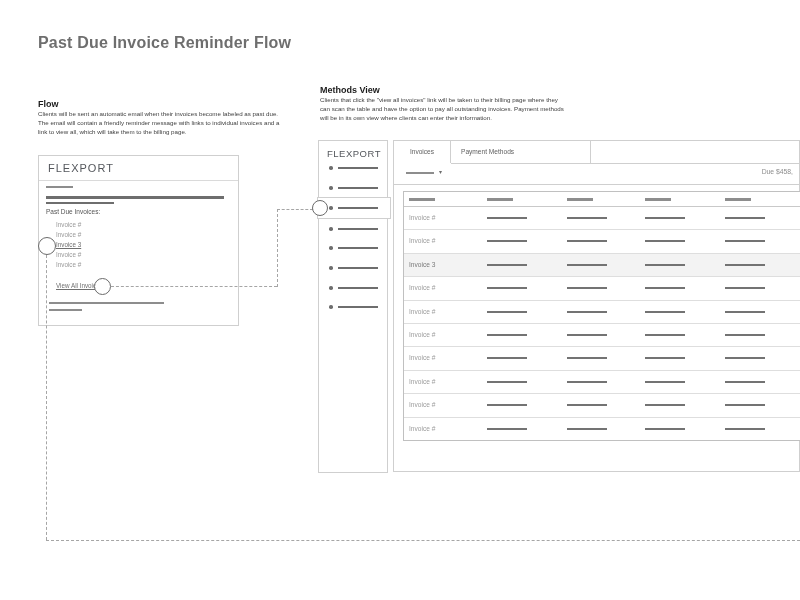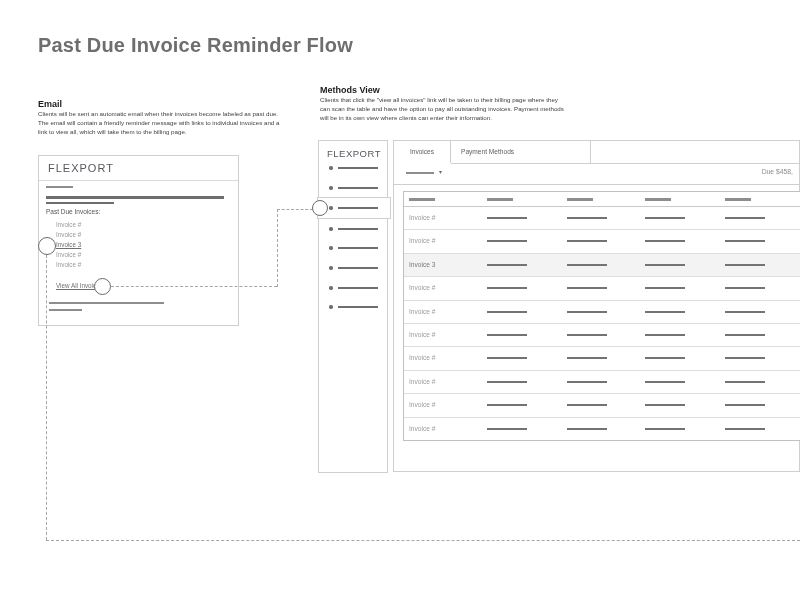--- a/index.html
+++ b/index.html
@@ -1,20 +1,20 @@
 <!DOCTYPE html>
 <html><head>
 <meta charset="utf-8">
 <style>
   html,body{margin:0;padding:0;background:#fff;}
   .canvas{position:relative;width:800px;height:600px;background:#fff;overflow:hidden;
           font-family:"Liberation Sans",sans-serif;}
 
   
-  .page-title{position:absolute;left:38px;top:34px;font-size:20px;font-weight:700;color:#6e6e6e;letter-spacing:.2px;}
+  .page-title{position:absolute;left:38px;top:34px;font-size:16px;font-weight:700;color:#6e6e6e;letter-spacing:.2px;}
   .sec-head{position:absolute;font-size:9px;font-weight:700;color:#1c1c1c;}
   .sec-desc{position:absolute;font-size:6.2px;line-height:1.45;color:#414141;margin:0;}
 
   
   .wf-box{position:absolute;background:#fff;border:1px solid #cfcfcf;box-sizing:border-box;}
   .ph{position:absolute;background:#8d8d8d;height:2px;}
   .ph.dark{background:#6e6e6e;}
   .logo{position:absolute;font-weight:400;color:#54575c;letter-spacing:1px;}
 
   
@@ -61,21 +61,21 @@
   .row-line{position:absolute;top:10px;width:40px;height:2px;background:#737373;}
   .c2{left:83px;} .c3{left:163px;} .c4{left:241px;} .c5{left:321px;}
 </style>
 </head>
 <body>
 
 <div class="canvas">
 
   <div class="page-title">Past Due Invoice Reminder Flow</div>
 
-  <div class="sec-head" style="left:38px;top:99px;">Email</div>
+  <div class="sec-head" style="left:38px;top:99px;">Flow</div>
   <p class="sec-desc" style="left:38px;top:110px;width:250px;">Clients will be sent an automatic email when their invoices become labeled as past due. The email will contain a friendly reminder message with links to individual invoices and a link to view all, which will take them to the billing page.</p>
 
   <div class="wf-box email-box">
     <div class="logo" style="left:9px;top:6px;font-size:11px;">FLEXPORT</div>
     <div class="email-divider"></div>
     <div class="ph" style="left:7px;top:30px;width:27px;"></div>
     <div class="ph dark" style="left:7px;top:40px;width:178px;height:2.5px;"></div>
     <div class="ph dark" style="left:7px;top:46px;width:68px;"></div>
     <div class="email-label">Past Due Invoices:</div>
     <div class="inv-link" style="top:65px;">Invoice #</div>

